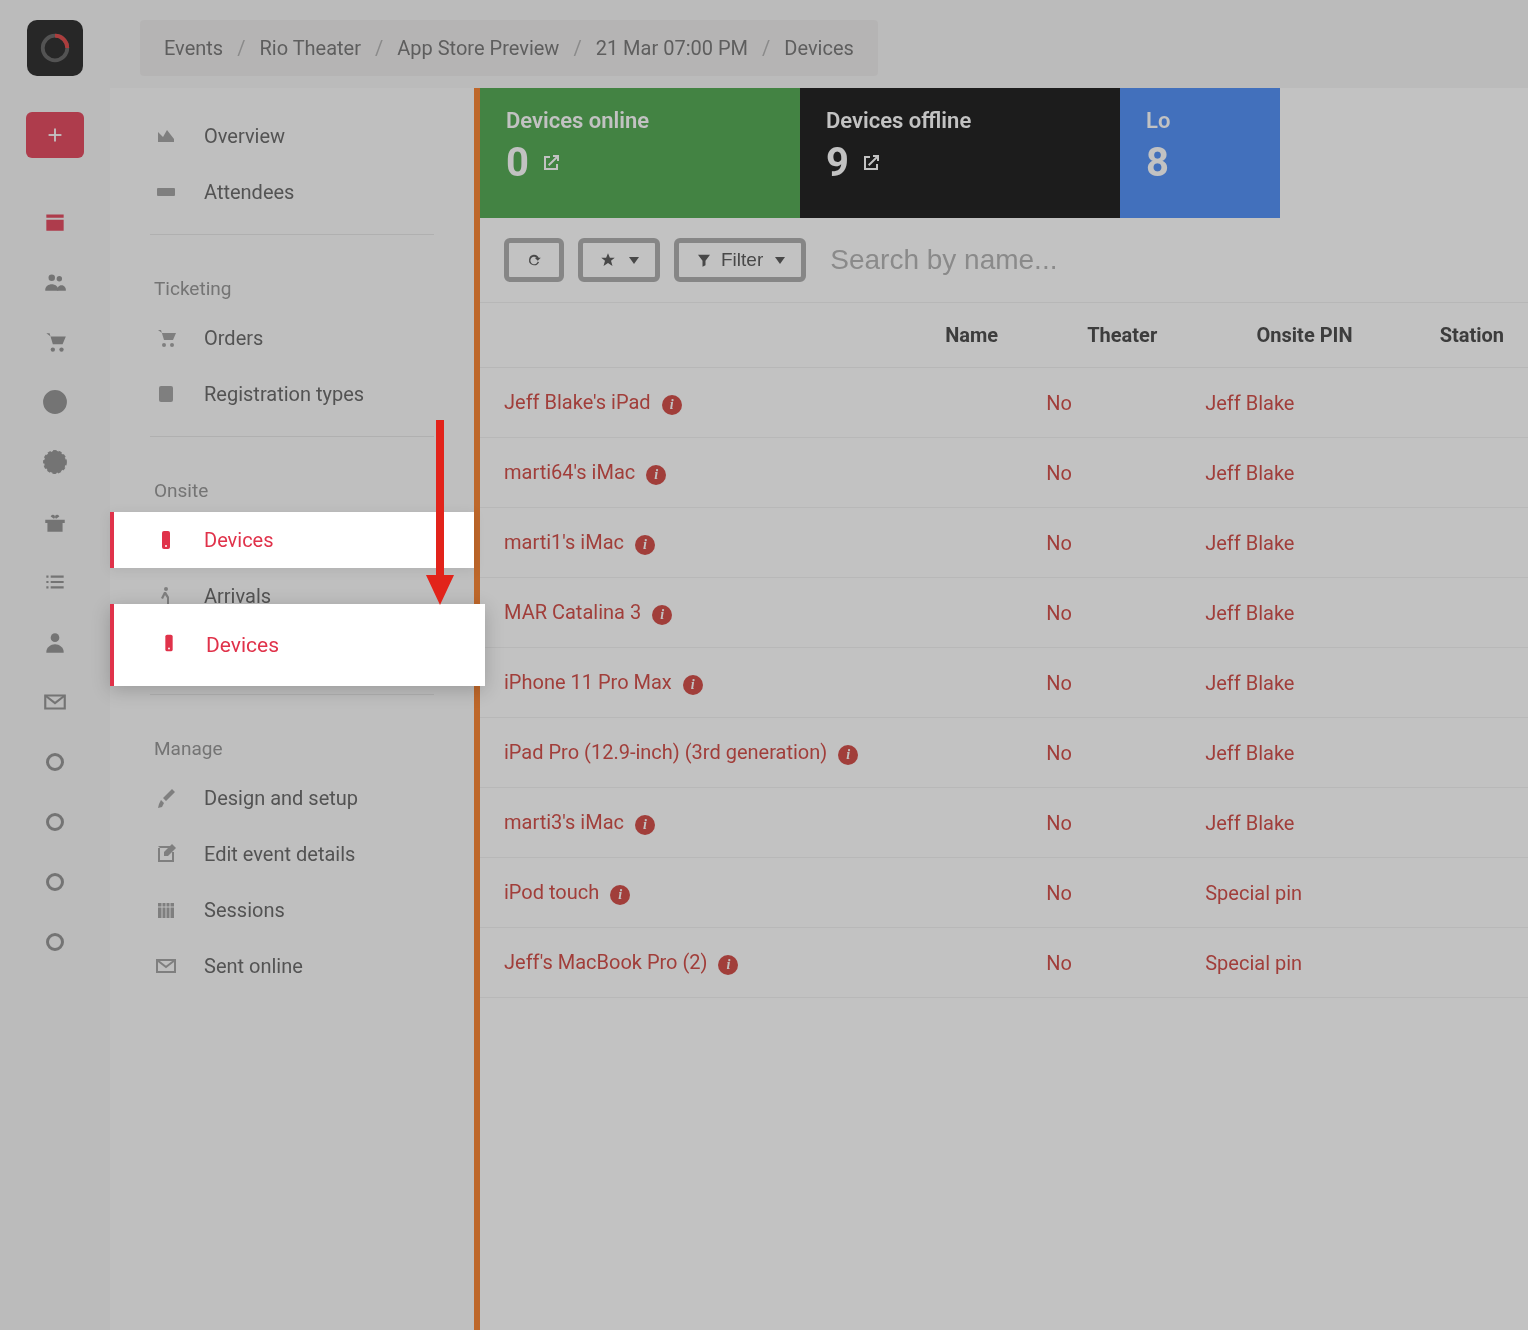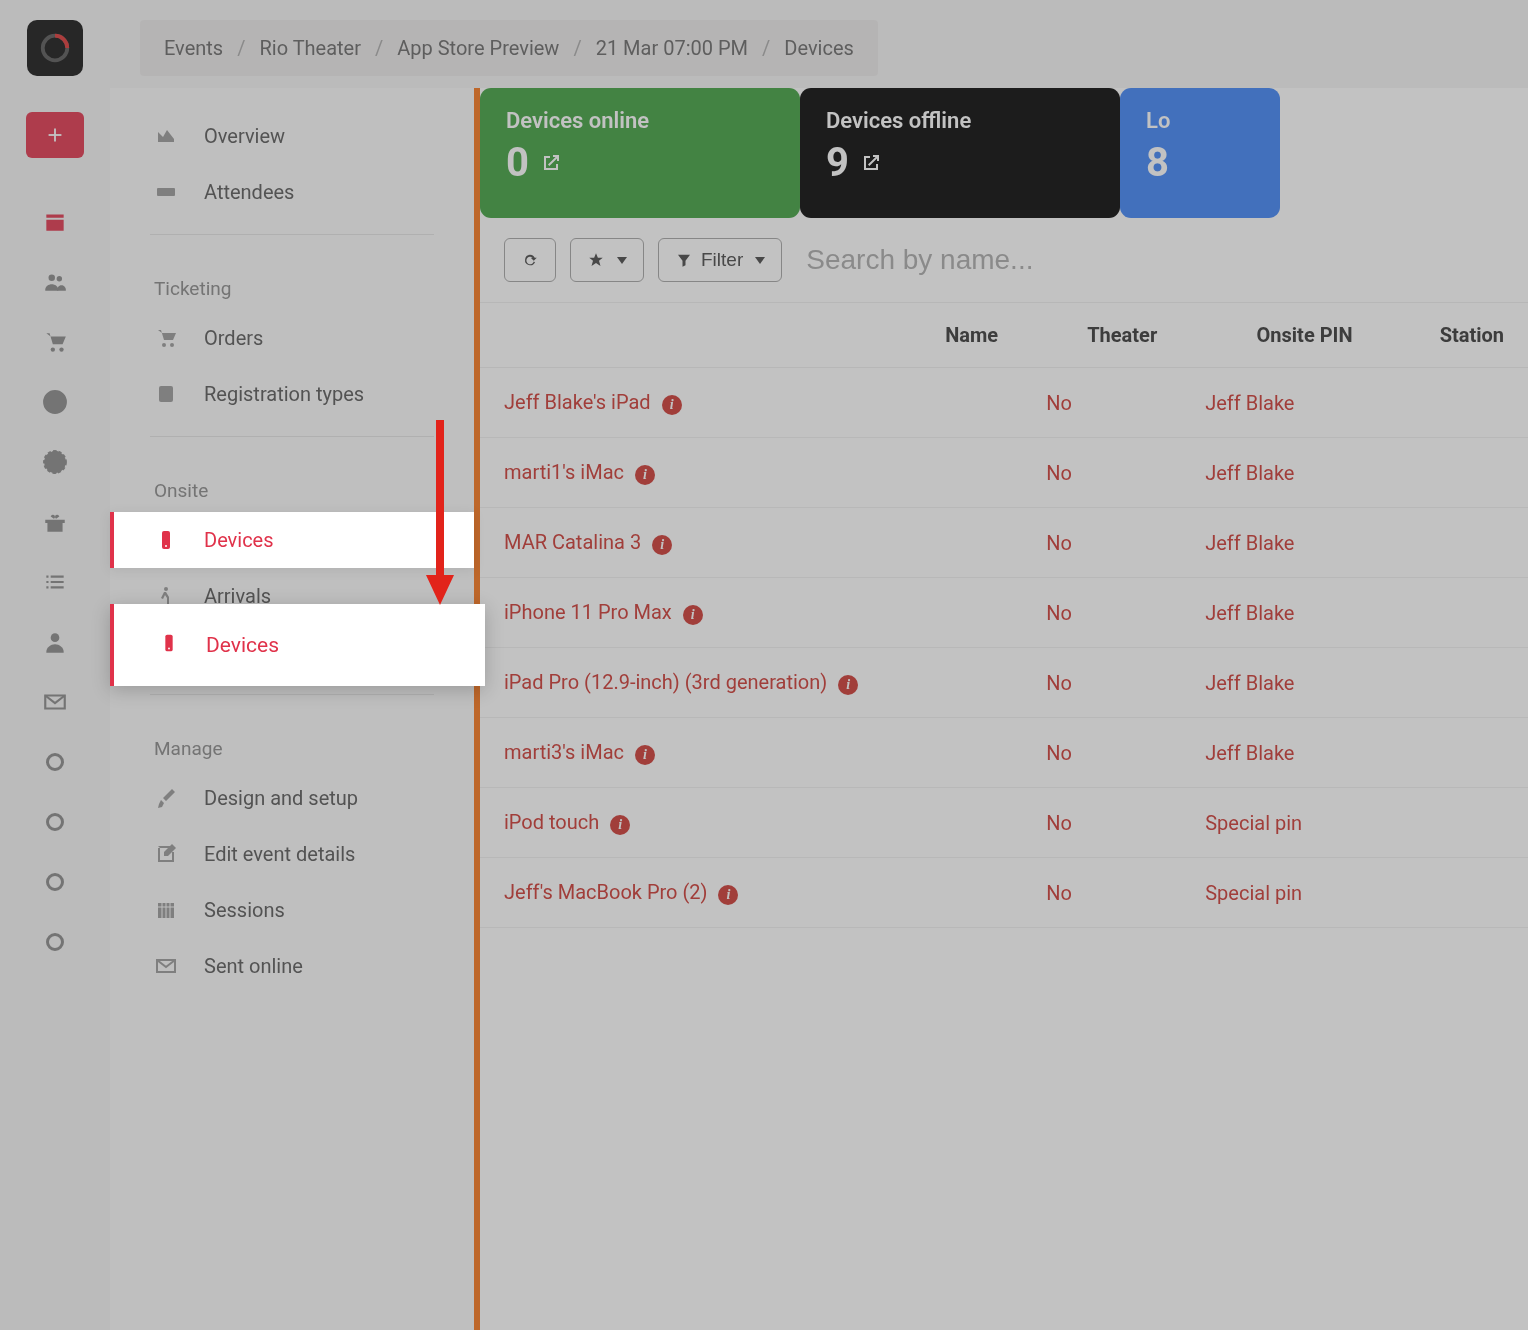--- a/index.html
+++ b/index.html
@@ -123,38 +123,37 @@
   }
   .stat-row {
     display: flex;
     height: 130px;
   }
   .stat-card {
     flex: 0 0 320px;
     color: #fff;
     padding: 20px 26px;
     position: relative;
-    border-radius: 11px;
   }
   .stat-card.green { background: #3c9f3c; }
   .stat-card.red   { background: #000000; }
   .stat-card.orange{ background: #3b82f6; flex: 0 0 160px; }
   .stat-title { font-size: 22px; font-weight: 600; margin-bottom: 6px; }
   .stat-value { font-size: 40px; font-weight: 700; display:flex; align-items:center; gap:10px;}
   .ext-icon { width:24px; height:24px; fill:#fff; }
 
   .toolbar {
     display:flex; align-items:center;
     padding: 20px 24px;
     gap: 14px;
     border-bottom: 1px solid #eee;
   }
   .btn {
     height: 44px;
-    border: 1px solid #a3a3a3;
+    border: 5px solid #a3a3a3;
     border-radius: 6px;
     background: #fff;
     padding: 0 16px;
     display:flex; align-items:center;
     gap:8px;
     font-size: 19px;
     color:#444;
   }
   .btn svg { width:18px; height:18px; fill:#444; }
   .search {
@@ -507,20 +506,26 @@
       </tr>
     </thead>
     <tbody id="tbody">
         <tr>
           <td>Jeff Blake's iPad <span class="info-badge">i</span></td>
           <td>No</td>
           <td>Jeff Blake</td>
           <td></td>
         </tr>
         <tr>
+          <td>marti64's iMac <span class="info-badge">i</span></td>
+          <td>No</td>
+          <td>Jeff Blake</td>
+          <td></td>
+        </tr>
+        <tr>
           <td>marti1's iMac <span class="info-badge">i</span></td>
           <td>No</td>
           <td>Jeff Blake</td>
           <td></td>
         </tr>
         <tr>
           <td>MAR Catalina 3 <span class="info-badge">i</span></td>
           <td>No</td>
           <td>Jeff Blake</td>
           <td></td>

